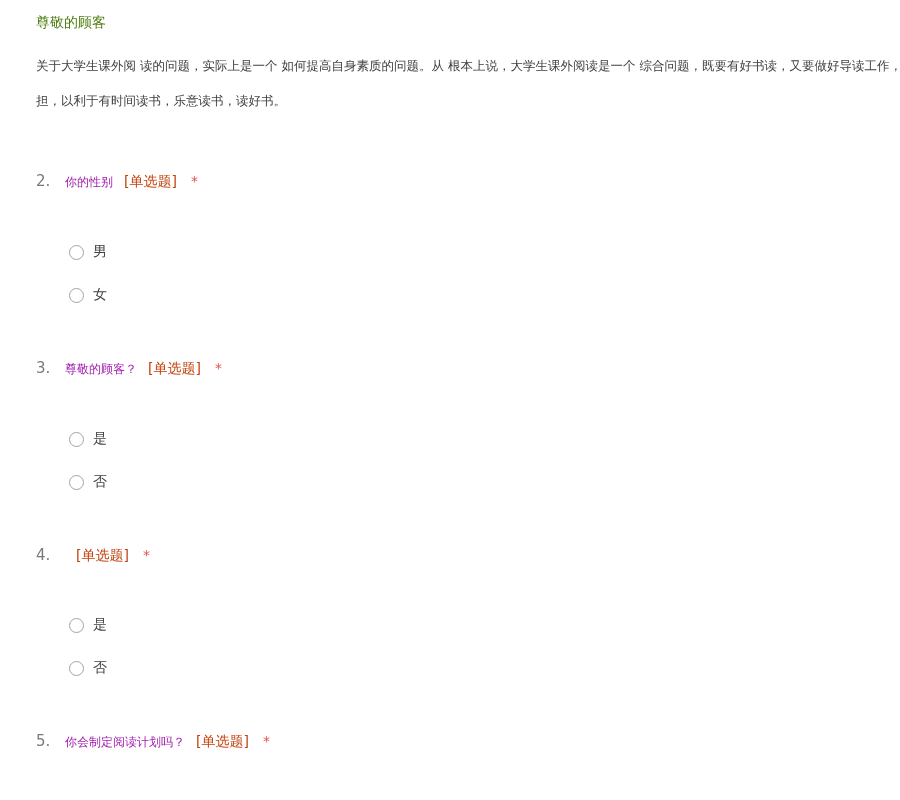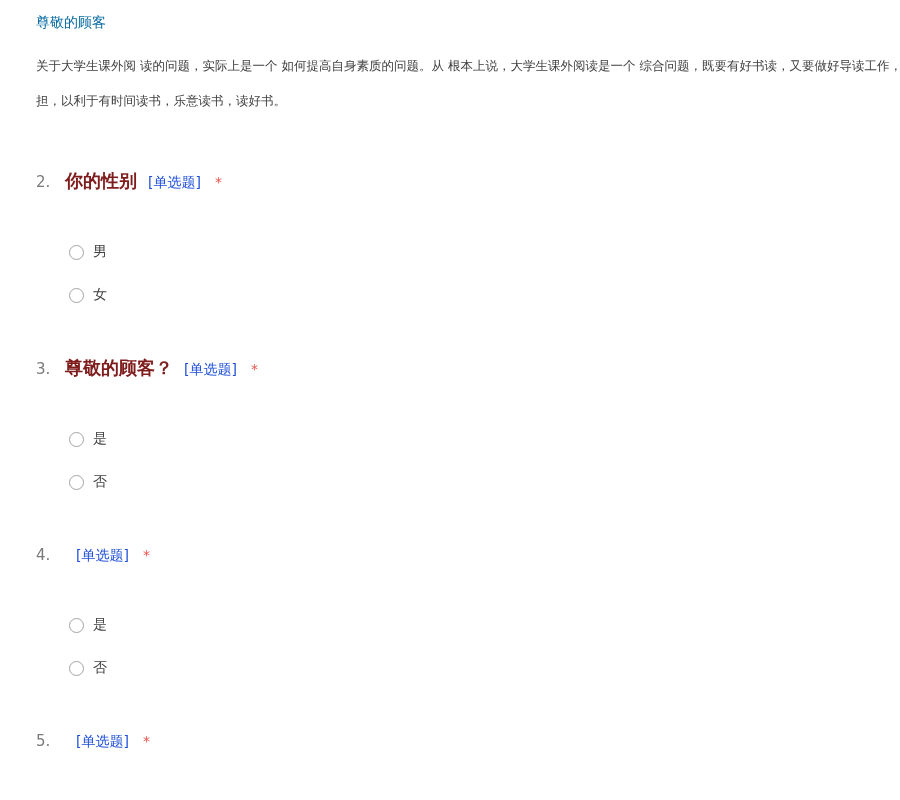--- a/index.html
+++ b/index.html
@@ -7,21 +7,21 @@
     width: 900px; height: 800px;
     overflow: hidden;
     background: #ffffff;
     font-family: "DejaVu Sans", "Liberation Sans", sans-serif;
   }
   .container { padding: 12px 0 0 36px; width: 900px; }
 
   .greeting {
     font-size: 14px;
     line-height: 20px;
-    color: #0369a1;
+    color: #4d7c0f;
   }
 
   .intro { margin-top: 16px; }
   .intro-line {
     font-size: 12.5px;
     line-height: 35px;
     color: #404040;
     white-space: nowrap;
   }
 
@@ -33,27 +33,27 @@
     line-height: 24px;
     white-space: nowrap;
   }
   .q-number {
     font-size: 15px;
     color: #7a7a7a;
     width: 29px;
     flex-shrink: 0;
   }
   .q-title {
-    font-size: 18px;
-    font-weight: bold;
-    color: #7f1d1d;
+    font-size: 12px;
+    font-weight: normal;
+    color: #a21caf;
   }
   .q-tag {
     font-size: 14px;
-    color: #1d4ed8;
+    color: #c2410c;
     margin-left: 11px;
   }
   .q-star {
     font-size: 14px;
     color: #e8544d;
     margin-left: 14px;
   }
 
   .options { margin-top: 48px; margin-left: 33px; }
   .option {
@@ -140,18 +140,19 @@
       <div class="option">
         <span class="radio"></span>
         <span class="option-label">否</span>
       </div>
     </div>
   </div>
 
   <div class="question">
     <div class="q-row">
       <span class="q-number">5.</span>
+      <span class="q-title">你会制定阅读计划吗？</span>
       <span class="q-tag">[单选题]</span>
       <span class="q-star">*</span>
     </div>
   </div>
 
 </div>
 
 </body></html>

